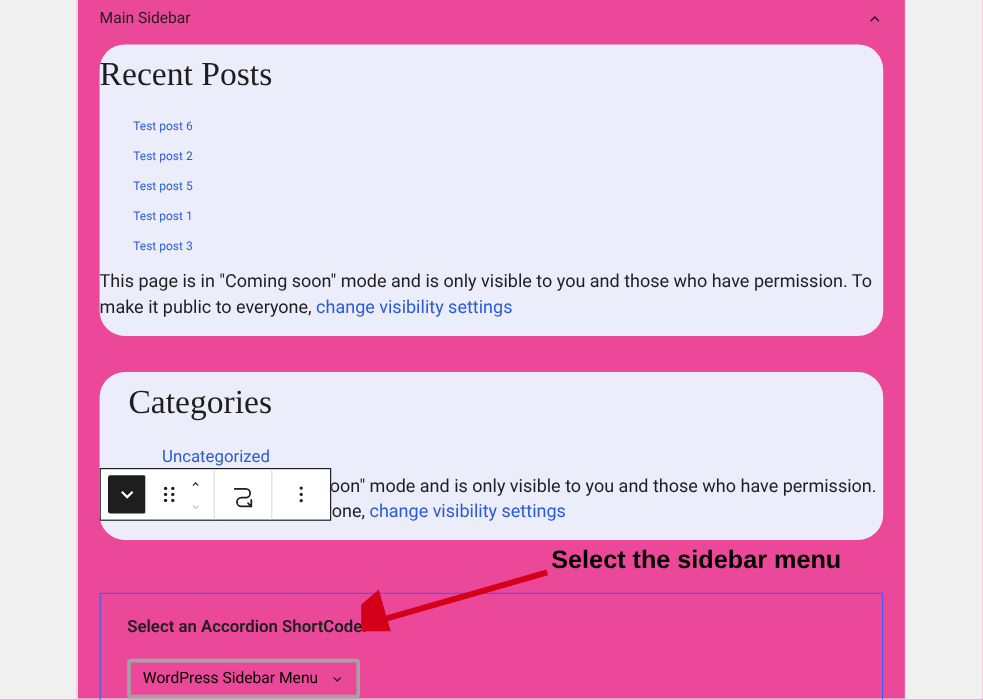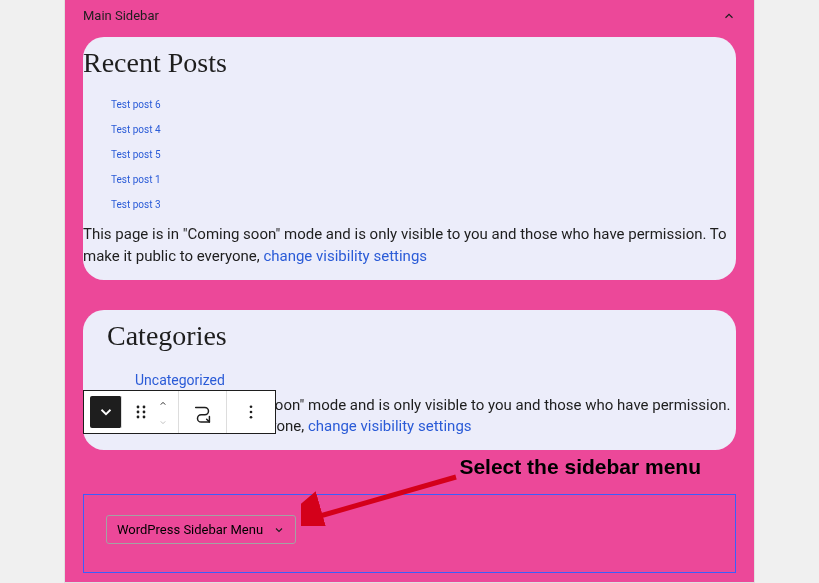--- a/index.html
+++ b/index.html
@@ -145,21 +145,21 @@
       border: 1.5px solid #3c5efc;
       padding: 20px 22px 28px 22px;
     }
     .select-label {
       font-size: 14px;
       font-weight: 600;
       color: #1e1e1e;
       margin-bottom: 18px;
     }
     .select-control {
-      border: 1px solid #a3a3a3;
+      border: 3px solid #a3a3a3;
       border-radius: 3px;
       display: inline-flex;
       align-items: center;
       padding: 6px 10px;
       font-size: 13px;
       cursor: pointer;
       gap: 10px;
     }
     .select-chevron {
       display: flex;
@@ -195,21 +195,21 @@
       <svg width="14" height="14" viewBox="0 0 24 24" fill="none" stroke="#1e1e1e" stroke-width="2">
           <polyline points="6 15 12 9 18 15"></polyline>
         </svg>
     </span>
   </div>
 
   <div class="widget-block">
     <h2 class="widget-title">Recent Posts</h2>
     <ul class="posts-list">
       <li><a href="#">Test post 6</a></li>
-      <li><a href="#">Test post 4</a></li>
+      <li><a href="#">Test post 2</a></li>
       <li><a href="#">Test post 5</a></li>
       <li><a href="#">Test post 1</a></li>
       <li><a href="#">Test post 3</a></li>
     </ul>
     <p class="notice-text">
       <span>This page is in "Coming soon" mode and is only visible to you and those who have permission. To make it public to everyone, </span><a href="#">change visibility settings</a>
     </p>
   </div>
 
   <div class="widget-block block2">
@@ -261,20 +261,21 @@
     <div class="tb-btn">
       <svg width="18" height="18" viewBox="0 0 24 24" fill="#1e1e1e">
           <circle cx="12" cy="5" r="1.8"></circle>
           <circle cx="12" cy="12" r="1.8"></circle>
           <circle cx="12" cy="19" r="1.8"></circle>
         </svg>
     </div>
   </div>
 
   <div class="selected-block">
+    <div class="select-label">Select an Accordion ShortCode:</div>
     <div class="select-control">
       <span>WordPress Sidebar Menu</span>
       <span class="select-chevron">
         <svg width="12" height="12" viewBox="0 0 24 24" fill="none" stroke="#1e1e1e" stroke-width="2.2">
             <polyline points="6 9 12 15 18 9"></polyline>
           </svg>
       </span>
     </div>
   </div>
 

